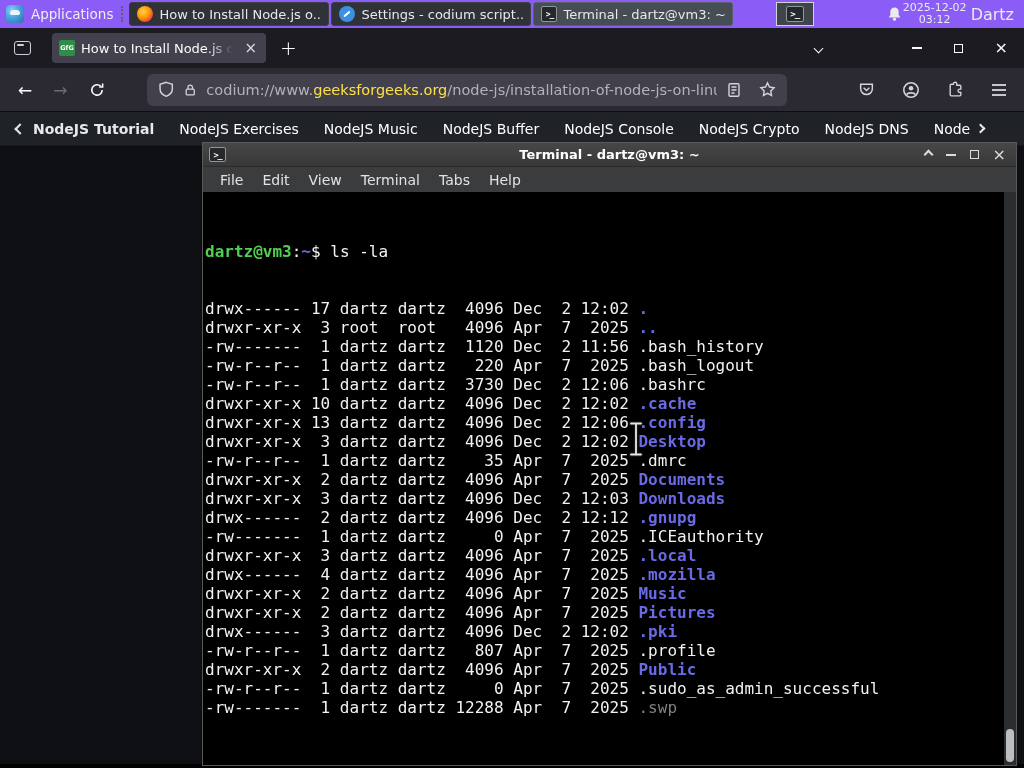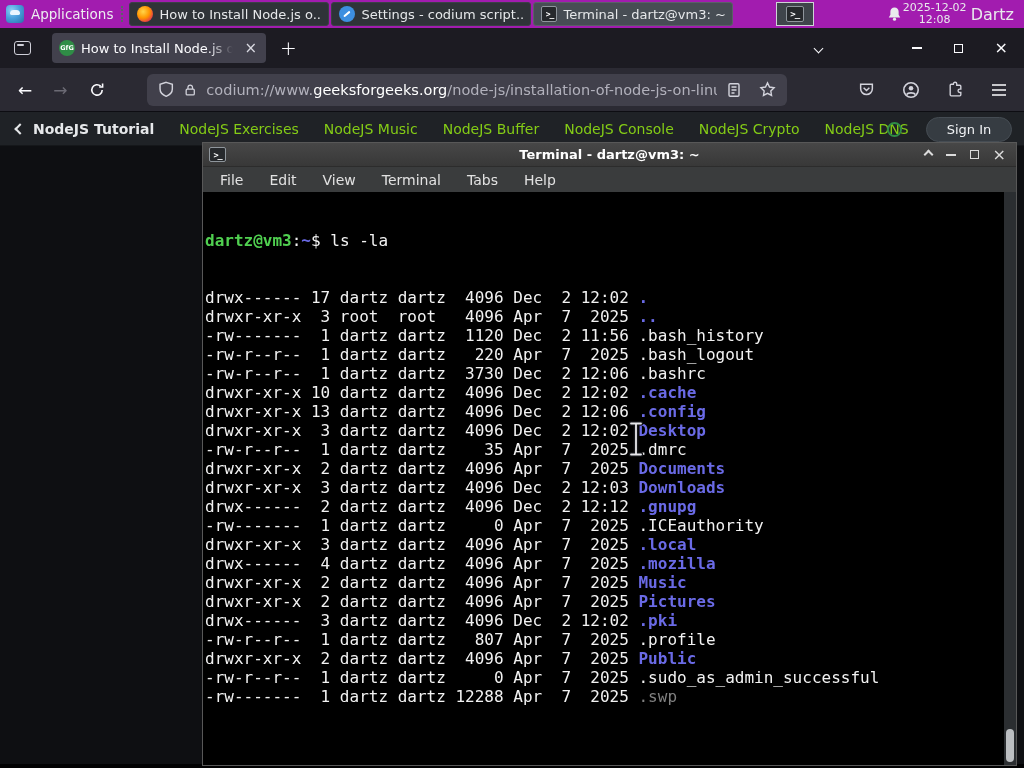--- a/index.html
+++ b/index.html
@@ -1,21 +1,21 @@
 <!DOCTYPE html>
 <html style="--prompt-green: #50d050; --dir-blue: #6a6ae6; --dim-gray: #808080; --gfg-green: #2f8d46; --terminal-bg: #000000; --panel-bg: #24272b; --firefox-toolbar-bg: #2b2a33;"><head>
 <meta charset="utf-8">
 <style>
   * { margin:0; padding:0; box-sizing:border-box; }
   html,body { width:1024px; height:768px; overflow:hidden; background:#000; }
   body { font-family:"DejaVu Sans", sans-serif; }
   .screen { position:relative; width:1024px; height:768px; background:#0e0f12; overflow:hidden; }
 
   
-  .panel { position:absolute; top:0; left:0; width:1024px; height:28px; background:#a21caf; display:flex; align-items:center; z-index:50; }
+  .panel { position:absolute; top:0; left:0; width:1024px; height:28px; background:#8b5cf6; display:flex; align-items:center; z-index:50; }
   .apps { display:flex; align-items:center; gap:7px; height:100%; padding:0 6px 0 6px; color:#eceef0; font-size:13.5px; }
   .apps-icon { width:18px; height:18px; border-radius:4px; background:radial-gradient(circle at 32% 30%, #8fd0f5 0%, #4aa0dd 45%, #2a6ea8 100%); position:relative; }
   .apps-icon::after { content:""; position:absolute; left:4px; top:5px; width:10px; height:5px; background:#eaf6ff; border-radius:5px 5px 2px 2px; }
   .panel-grip { width:4px; height:16px; border-left:2px dotted #5b6167; margin:0 4px 0 2px; }
   .taskbar { display:flex; height:100%; align-items:center; }
   .tb-btn { width:200px; height:24px; display:flex; align-items:center; gap:6px; padding:0 7px; margin-right:2px; background:#2f3338; border:1px solid #3b4046; border-radius:3px; color:#e6e8ea; font-size:13px; white-space:nowrap; overflow:hidden; }
   .tb-btn.active { background:#474d54; border-color:#5a6067; }
   .tb-title { flex:1; overflow:hidden; }
   .tb-icon { width:16px; height:16px; flex:0 0 16px; border-radius:50%; position:relative; }
   .icon-firefox { background:radial-gradient(circle at 38% 35%, #ffd54a 0%, #ff9500 45%, #e3364e 78%, #a5007f 100%); }
@@ -28,71 +28,71 @@
   .tray-box .term-glyph { width:18px; height:16px; font-size:9px; }
   .bell { margin-left:62px; }
   .clock { font-size:11px; line-height:12.5px; color:#e8eaec; text-align:center; }
   .user { font-size:16px; color:#e8eaec; padding:0 4px; }
 
   
   .tabbar { position:absolute; top:28px; left:0; width:1024px; height:40px; background:#1c1b22; display:flex; align-items:center; z-index:40; }
   .ffview { width:17px; height:14px; border:1.6px solid #cfcfd8; border-radius:3px; margin-left:14px; position:relative; }
   .ffview::after { content:""; position:absolute; left:1.5px; top:1.5px; width:7px; height:2.5px; background:#cfcfd8; border-radius:1px; }
   .tab { margin-left:21px; width:214px; height:30px; background:#42414d; border-radius:4px; display:flex; align-items:center; gap:6px; padding:0 7px; color:#fbfbfe; font-size:13px; }
-  .favicon { width:16px; height:16px; flex:0 0 16px; border-radius:8px; background:#2f8d46; color:#fff; font-size:6.5px; font-weight:bold; display:flex; align-items:center; justify-content:center; }
+  .favicon { width:16px; height:16px; flex:0 0 16px; border-radius:2px; background:#2f8d46; color:#fff; font-size:6.5px; font-weight:bold; display:flex; align-items:center; justify-content:center; }
   .tab-title { flex:1; white-space:nowrap; overflow:hidden; -webkit-mask-image:linear-gradient(to right, #000 82%, transparent 98%); mask-image:linear-gradient(to right, #000 82%, transparent 98%); }
   .tab-close { font-size:15px; color:#d8d8e0; padding:0 2px; }
   .newtab { margin-left:14px; font-size:20px; color:#fbfbfe; font-weight:300; }
   .tab-right { margin-left:auto; display:flex; align-items:center; color:#fbfbfe; padding-right:16px; }
   .chev { display:inline-block; width:7px; height:7px; border-right:1.7px solid currentColor; border-bottom:1.7px solid currentColor; }
   .chev.down { transform:rotate(45deg); }
   .chev.up { transform:rotate(-135deg); }
   .chev.left { transform:rotate(135deg); }
   .chev.right { transform:rotate(-45deg); }
   .wc-min { width:10px; height:2px; background:currentColor; display:inline-block; }
   .wc-max { width:9px; height:9px; border:1.6px solid currentColor; display:inline-block; }
   .wc-close { font-size:16px; line-height:10px; }
   .tab-right .listall { margin-right:58px; }
   .tab-right .gap { margin-left:32px; display:flex; align-items:center; }
 
   
   .toolbar { position:absolute; top:68px; left:0; width:1024px; height:44px; background:#2b2a33; display:flex; align-items:center; border-bottom:1px solid #0d0d12; z-index:40; }
   .nav-btns { display:flex; align-items:center; gap:21px; margin-left:18px; color:#fbfbfe; font-size:17px; }
   .fwd { color:#6b6a74; }
   .urlfield { margin-left:42px; width:640px; height:32px; background:#41404b; border-radius:6px; display:flex; align-items:center; gap:9px; padding:0 11px; font-size:14.5px; }
-  .url-dim { color:#b2b1bc; } .url-domain { color:#ffffff; }
+  .url-dim { color:#b2b1bc; } .url-domain { color:#fde047; }
   .url-text { white-space:nowrap; overflow:hidden; flex:0 1 auto; }
   .urlfield .right-icos { margin-left:auto; display:flex; align-items:center; gap:17px; }
   .toolbar-right { margin-left:auto; display:flex; align-items:center; gap:27px; padding-right:17px; }
 
   svg.ico { display:block; }
 
   
   .sitenav { position:absolute; top:112px; left:0; width:1024px; height:34px; background:#1f2226; border-bottom:1px solid #15171a; display:flex; align-items:center; gap:25px; padding-left:16px; color:#e6e8ea; font-size:14px; z-index:10; white-space:nowrap; }
   .nav-back { display:flex; align-items:center; gap:9px; font-weight:bold; }
   .nav-back .chev { width:8px; height:8px; border-width:2.2px; }
-  .nav-link { color:#84cc16; }
+  .nav-link { color:#ffffff; }
   .nav-more { margin-left:-18px; border-width:2.2px; }
   .nav-right { position:absolute; right:12px; top:0; height:34px; display:flex; align-items:center; gap:24px; }
   .gfg-ring { width:15px; height:15px; border:2.6px solid var(--gfg-green,#2f8d46); border-radius:50%; }
   .signin { width:86px; height:25px; background:#363c42; border:1px solid #454c53; border-radius:13px; color:#f2f4f6; font-size:13px; display:flex; align-items:center; justify-content:center; }
 
   
   .page { position:absolute; top:146px; left:0; width:1024px; height:622px; background:#0e0f12; z-index:1; }
   .page::after { content:""; position:absolute; bottom:0; left:0; width:100%; height:4px; background:#010102; }
 
   
   .term { position:absolute; left:202px; top:142px; width:815px; height:624px; background:#000; border:1px solid #585858; z-index:20; }
   .term-title { height:24px; background:linear-gradient(#474747,#383838); border-bottom:1px solid #2c2c2c; display:flex; align-items:center; position:relative; color:#e4e4e4; }
   .term-title .term-glyph { width:17px; height:15px; margin-left:6px; font-size:8.5px; }
   .term-title-text { position:absolute; left:50%; transform:translateX(-50%); color:#fff; font-weight:bold; font-size:13px; white-space:nowrap; }
   .term-controls { margin-left:auto; display:flex; align-items:center; gap:14px; padding-right:10px; color:#dcdcdc; }
   .term-controls .chev { border-width:2px; }
-  .term-menu { height:25px; background:#3a3c3d; display:flex; align-items:center; gap:26px; padding-left:17px; font-size:14px; color:#e2e2e2; }
-  .term-body { position:absolute; left:0; top:49px; right:0; bottom:0; background:#000; overflow:hidden; padding:1px 0 0 2px; font-family:"DejaVu Sans Mono", monospace; font-size:16px; line-height:19px; color:#f2f2f2; white-space:pre; }
+  .term-menu { height:25px; background:#3a3c3d; display:flex; align-items:center; gap:19px; padding-left:17px; font-size:14px; color:#e2e2e2; }
+  .term-body { position:absolute; left:0; top:49px; right:0; bottom:0; background:#000; overflow:hidden; padding:12px 0 0 2px; font-family:"DejaVu Sans Mono", monospace; font-size:16px; line-height:19px; color:#f2f2f2; white-space:pre; }
   .tline { height:19px; }
   .c-user { color:var(--prompt-green,#50d050); font-weight:bold; }
   .c-path { color:var(--dir-blue,#6a6ae6); font-weight:bold; }
   .fname.dir { color:var(--dir-blue,#6a6ae6); font-weight:bold; }
   .fname.dim { color:var(--dim-gray,#7f7f7f); }
   .term-scroll { position:absolute; right:0; top:49px; bottom:0; width:12px; background:#2b2e31; }
   .term-thumb { position:absolute; right:2px; top:537px; width:8px; height:33px; background:#bcbfc2; border-radius:4px; }
 
   .ibeam { position:absolute; left:627px; top:420px; z-index:60; }
 </style>
@@ -124,21 +124,21 @@
     <div class="tray">
       <div class="tray-box">
         <span class="term-glyph"></span>
       </div>
       <svg class="ico bell" width="17" height="17" viewBox="0 0 16 16">
         <path d="M8 1.4c-2.4 0-3.9 1.7-3.9 3.9v3L2.6 10.8h10.8L11.9 8.3v-3c0-2.2-1.5-3.9-3.9-3.9z" fill="#e9ebed"></path>
         <circle cx="8" cy="12.4" r="1.5" fill="#e9ebed"></circle>
       </svg>
       <div class="clock">
         <div>2025-12-02</div>
-        <div>12:08</div>
+        <div>03:12</div>
       </div>
       <span class="user">Dartz</span>
     </div>
   </div>
 
   <div class="tabbar">
     <span class="ffview"></span>
     <div class="tab">
       <span class="favicon">GfG</span>
       <span class="tab-title">How to Install Node.js on</span>
@@ -206,24 +206,20 @@
 
   <div class="page"></div>
 
   <div class="sitenav">
     <div class="nav-back">
       <span class="chev left"></span>
       <span>NodeJS Tutorial</span>
     </div>
     <span id="nav-links" style="display:contents"><span class="nav-link">NodeJS Exercises</span><span class="nav-link">NodeJS Music</span><span class="nav-link">NodeJS Buffer</span><span class="nav-link">NodeJS Console</span><span class="nav-link">NodeJS Crypto</span><span class="nav-link">NodeJS DNS</span><span class="nav-link">Node</span></span>
     <span class="chev right nav-more"></span>
-    <div class="nav-right">
-      <span class="gfg-ring"></span>
-      <span class="signin">Sign In</span>
-    </div>
   </div>
 
   <div class="term">
     <div class="term-title">
       <span class="term-glyph"></span>
       <span class="term-title-text">Terminal - dartz@vm3: ~</span>
       <span class="term-controls">
         <span class="chev up"></span>
         <span class="wc-min"></span>
         <span class="wc-max"></span>

